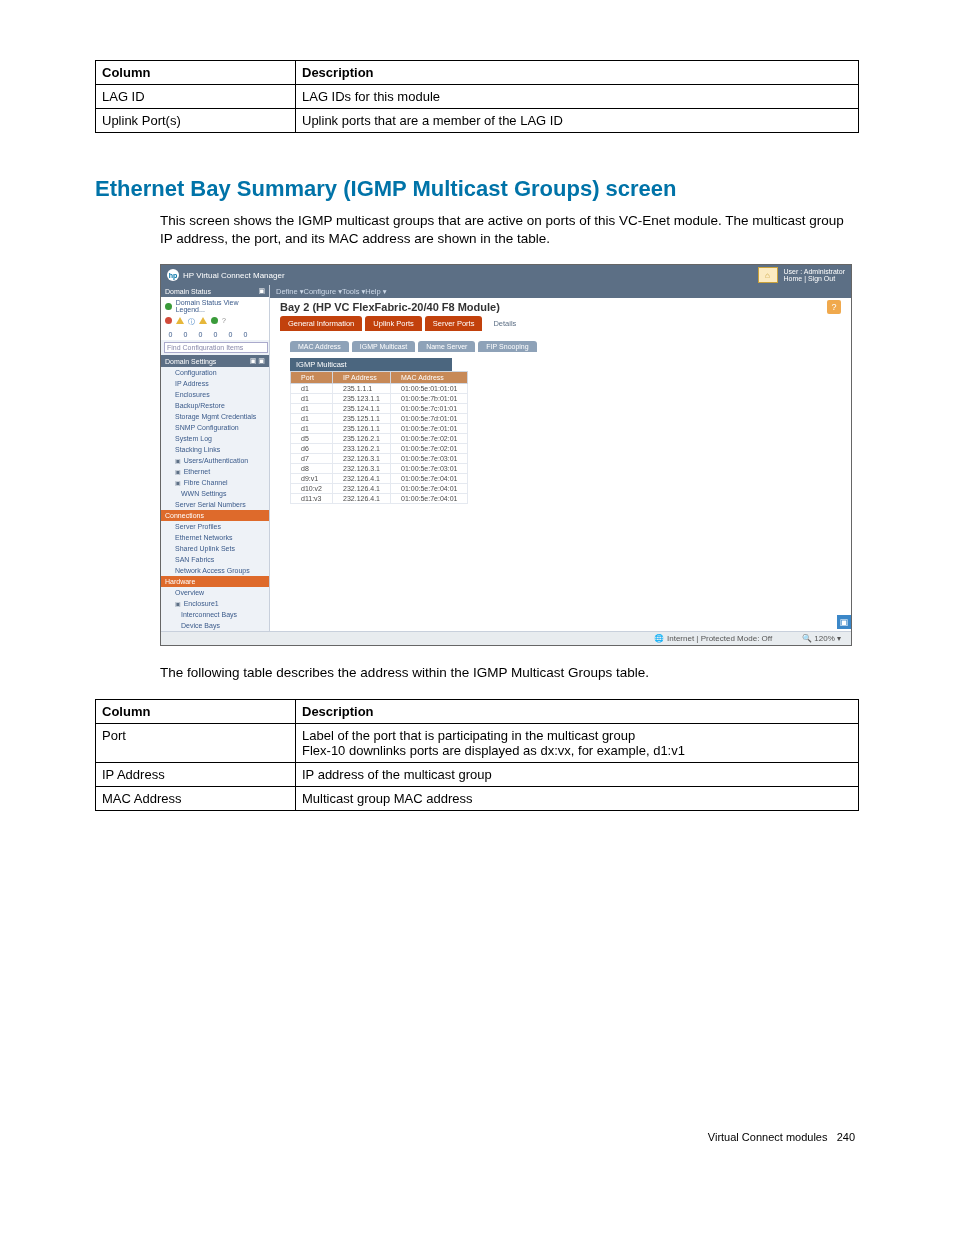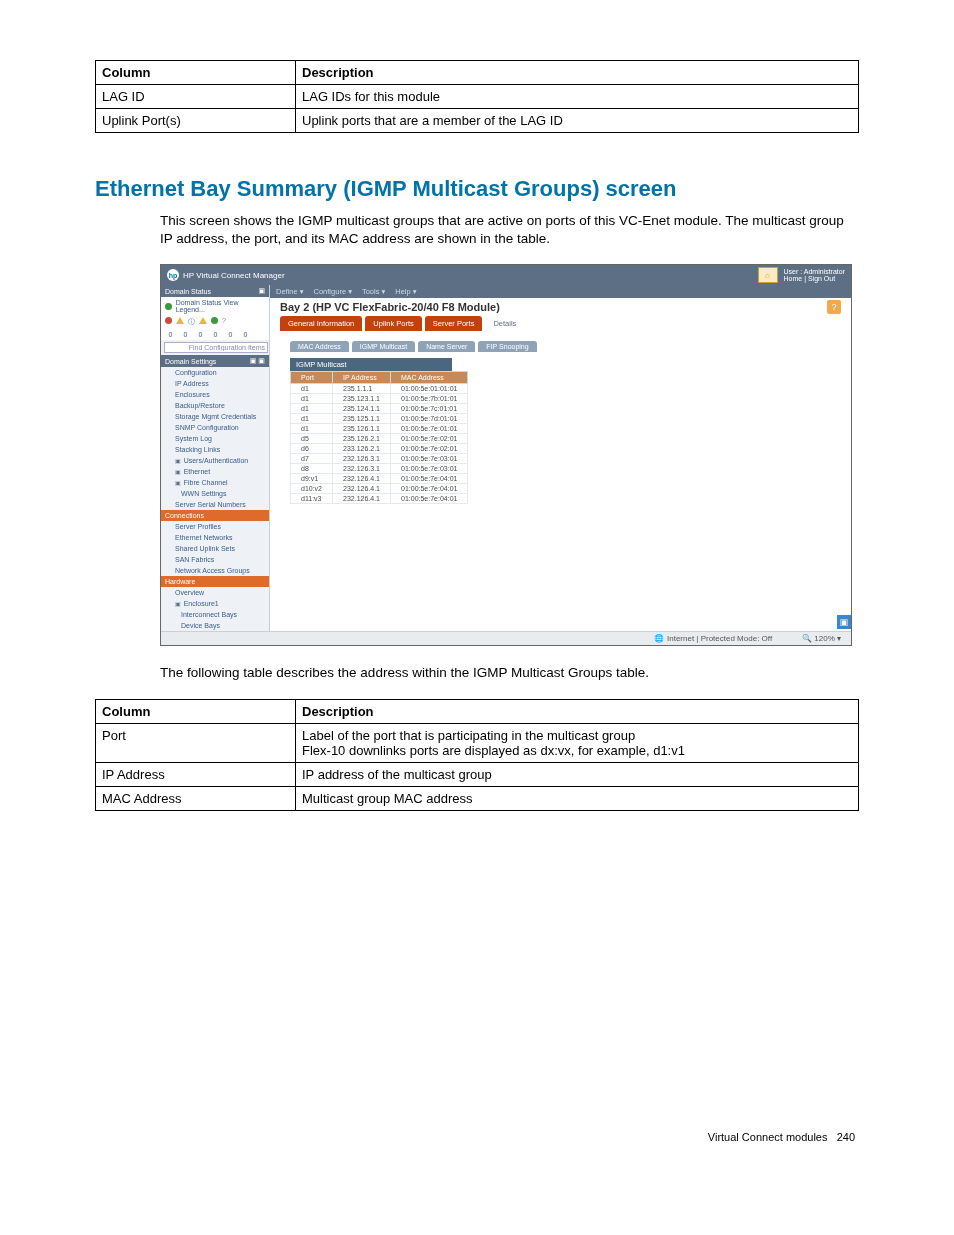--- a/index.html
+++ b/index.html
@@ -83,32 +83,32 @@
     background:#5c6f85; color:#fff; padding:2px 4px; font-size:7px;
     display:flex; justify-content:space-between; align-items:center;
   }
   .ss-section-hdr.orange { background:#de6a2b; }
   .ss-status-row { background:#fff; padding:2px 4px; display:flex; gap:4px; align-items:center;}
   .ss-icons-row { display:flex; gap:4px; padding:2px 4px; background:#fff; }
   .ss-dot { width:7px; height:7px; border-radius:50%; display:inline-block; }
   .ss-tri { width:0; height:0; border-left:4px solid transparent; border-right:4px solid transparent; display:inline-block;}
   .ss-find {
     margin:2px 3px; width: calc(100% - 10px); font-size:7px; padding:1px 2px;
-    border:1px solid #aac; background:#fff; color:#88a;text-align:right;
+    border:1px solid #aac; background:#fff; color:#88a;
   }
   .ss-nav-item { padding: 2px 6px; cursor:default; }
   .ss-nav-item.sub { padding-left: 14px; }
   .ss-nav-item.sub2 { padding-left: 20px; }
   .ss-nav-item.icon::before {
     content:"▣"; font-size:6px; margin-right:3px; color:#5c6f85;
   }
   .ss-main { flex:1; background:#fff; }
   .ss-menubar {
     background:#5c6f85; color:#cdd9e8; font-size:7.5px; padding:2px 6px;
-    display:flex; gap:10px;
+    display:flex; gap:0;
   }
   .ss-title-row {
     display:flex; justify-content:space-between; align-items:center;
     padding:2px 10px;
   }
   .ss-title { font-size:11px; font-weight:bold; color:#333; }
   .ss-help {
     width:14px; height:14px; background:#f0a94d; color:#fff;
     display:inline-flex; align-items:center; justify-content:center;
     font-size:9px; border-radius:2px;

